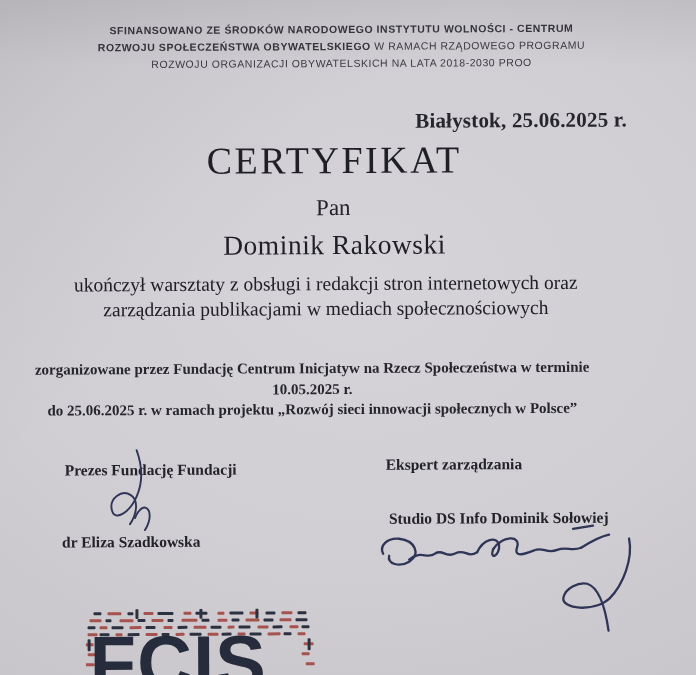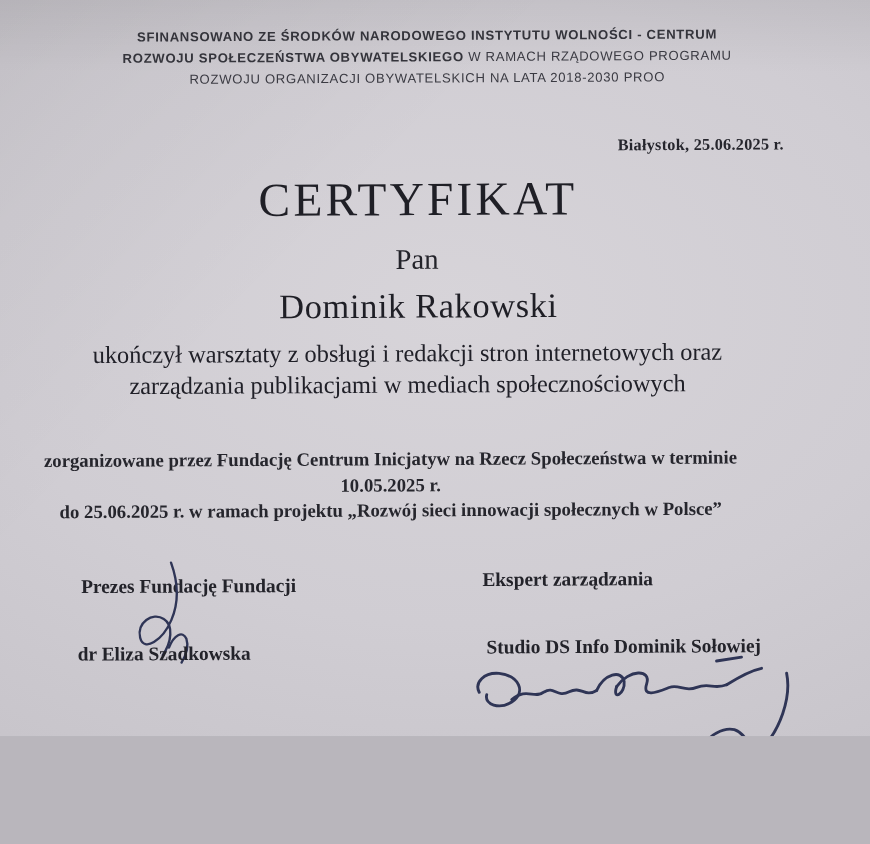--- a/index.html
+++ b/index.html
@@ -1,34 +1,34 @@
 <!DOCTYPE html>
 <html><head>
 <meta charset="utf-8">
 <style>
   html,body{margin:0;padding:0;background:#b9b6bc;}
   .page{
-    position:relative;width:696px;height:589px;overflow:hidden;
+    position:relative;width:696px;height:675px;overflow:hidden;
     background:
       linear-gradient(180deg, rgba(0,0,0,0.06) 0%, rgba(0,0,0,0) 10%),
       linear-gradient(135deg, rgba(0,0,0,0.05) 0%, rgba(0,0,0,0) 35%),
       radial-gradient(120% 95% at 52% 42%, #d7d4d9 0%, #d0cdd3 45%, #c7c4ca 78%, #bdbac0 100%);
     font-family:"Liberation Serif", serif;
   }
   .content{position:absolute;inset:0;transform:rotate(-0.3deg);}
   .funding{
     position:absolute;top:21px;left:0;right:10px;text-align:center;
     font-family:"Liberation Sans", sans-serif;
     font-size:10.5px;font-weight:700;letter-spacing:.55px;
     color:#34343b;line-height:17px;
   }
   .funding .reg{font-weight:400;color:#3a3a42;}
   .dateline{
     position:absolute;top:109px;right:68px;
-    font-size:13px;font-weight:700;color:#26262d;letter-spacing:.2px;margin-left:28px;
+    font-size:21px;font-weight:700;color:#26262d;letter-spacing:.2px;margin-left:28px;
   }
   .title{
     position:absolute;top:138px;left:0;right:26px;text-align:center;
     font-size:38px;font-weight:400;letter-spacing:2.5px;color:#1f1f26;margin:0;
   }
   .salutation{
     position:absolute;top:195px;left:0;right:28px;text-align:center;
     font-size:23px;color:#23232a;
   }
   .recipient{
@@ -38,21 +38,21 @@
   .completion{
     position:absolute;top:271px;left:0;right:44px;text-align:center;
     font-size:19.5px;line-height:25px;color:#202028;
   }
   .organizer{
     position:absolute;top:358px;left:0;right:72px;text-align:center;
     font-size:15px;line-height:20.5px;font-weight:700;color:#26262d;
   }
   .sig-label{position:absolute;font-size:15.5px;font-weight:700;color:#23232a;}
   .sig-left-role{left:64px;top:460px;}
-  .sig-left-name{left:61px;top:514px;}
+  .sig-left-name{left:61px;top:532px;}
   .sig-right-role{left:385px;top:456px;}
   .sig-right-name{left:388px;top:510px;}
   .sig-svg{position:absolute;}
   .sig-svg path{fill:none;stroke:#2f3556;stroke-linecap:round;stroke-linejoin:round;}
   .sig-left-svg{left:100px;top:445px;}
   .sig-left-svg path{stroke-width:1.9;}
   .sig-right-svg{left:376px;top:524px;}
   .sig-right-svg path{stroke-width:2.3;}
   .logo{position:absolute;left:84px;top:608px;}
   .logo text{

